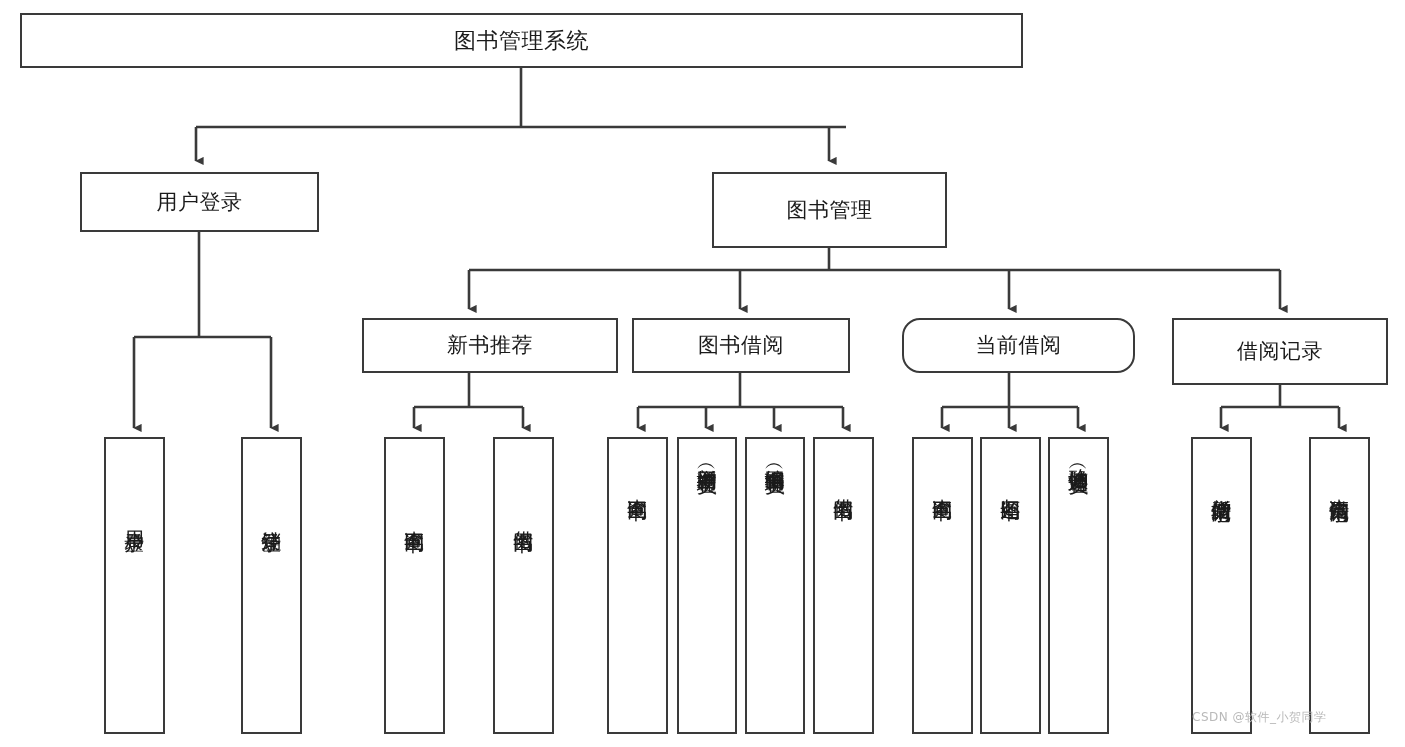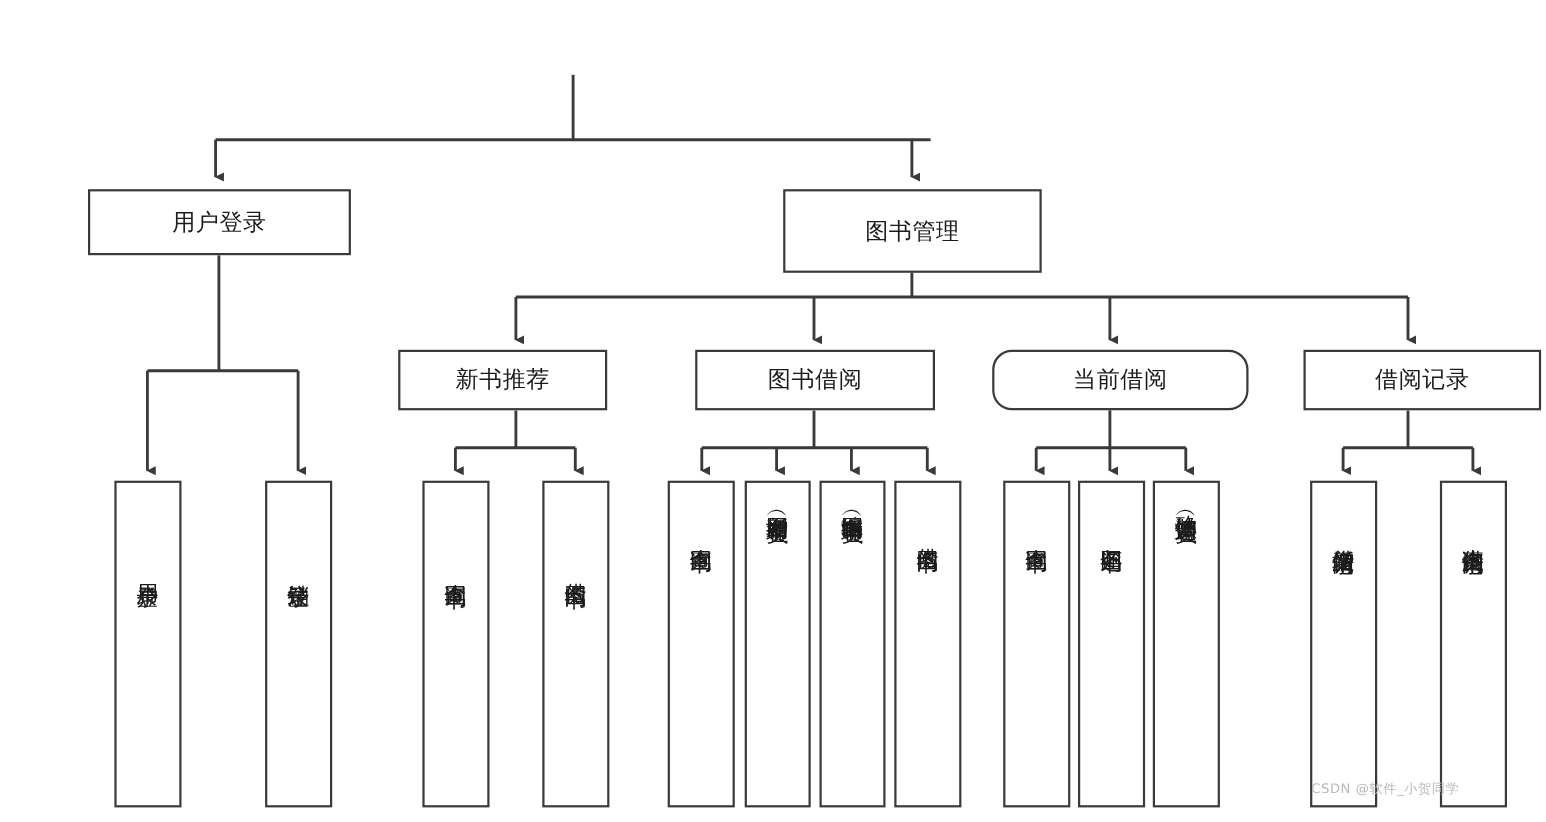--- a/index.html
+++ b/index.html
@@ -131,38 +131,41 @@
       <path d="M1009,407 L1009,428" marker-end="url(#arrowhead)"></path>
       <path d="M1078,407 L1078,428" marker-end="url(#arrowhead)"></path>
 
       <path d="M1280,373 L1280,407"></path>
       <path d="M1221,407 L1339,407"></path>
       <path d="M1221,407 L1221,428" marker-end="url(#arrowhead)"></path>
       <path d="M1339,407 L1339,428" marker-end="url(#arrowhead)"></path>
     </g>
   </svg>
 
+  <div class="node horiz root" style="left:20px; top:13px; width:1003px; height:55px;">
+    <span class="node-label">图书管理系统</span>
+  </div>
 
   <div class="node horiz" style="left:80px; top:172px; width:239px; height:60px;">
     <span class="node-label">用户登录</span>
   </div>
   <div class="node horiz" style="left:712px; top:172px; width:235px; height:76px;">
     <span class="node-label">图书管理</span>
   </div>
 
-  <div class="node horiz" style="left:362px; top:318px; width:190px; height:55px;">
+  <div class="node horiz" style="left:362px; top:318px; width:256px; height:55px;">
     <span class="node-label">新书推荐</span>
   </div>
   <div class="node horiz" style="left:632px; top:318px; width:218px; height:55px;">
     <span class="node-label">图书借阅</span>
   </div>
   <div class="node horiz" style="left:902px; top:318px; width:233px; height:55px;border-radius:18px;">
     <span class="node-label">当前借阅</span>
   </div>
-  <div class="node horiz" style="left:1172px; top:318px; width:216px; height:55px;margin-left:13px;">
+  <div class="node horiz" style="left:1172px; top:318px; width:216px; height:67px;">
     <span class="node-label">借阅记录</span>
   </div>
 
   <div class="node vert mid" style="left:104px; top:437px; width:61px; height:297px;">
     <span class="node-label">用户登录</span>
   </div>
   <div class="node vert mid" style="left:241px; top:437px; width:61px; height:297px;">
     <span class="node-label">注销登录</span>
   </div>
 

